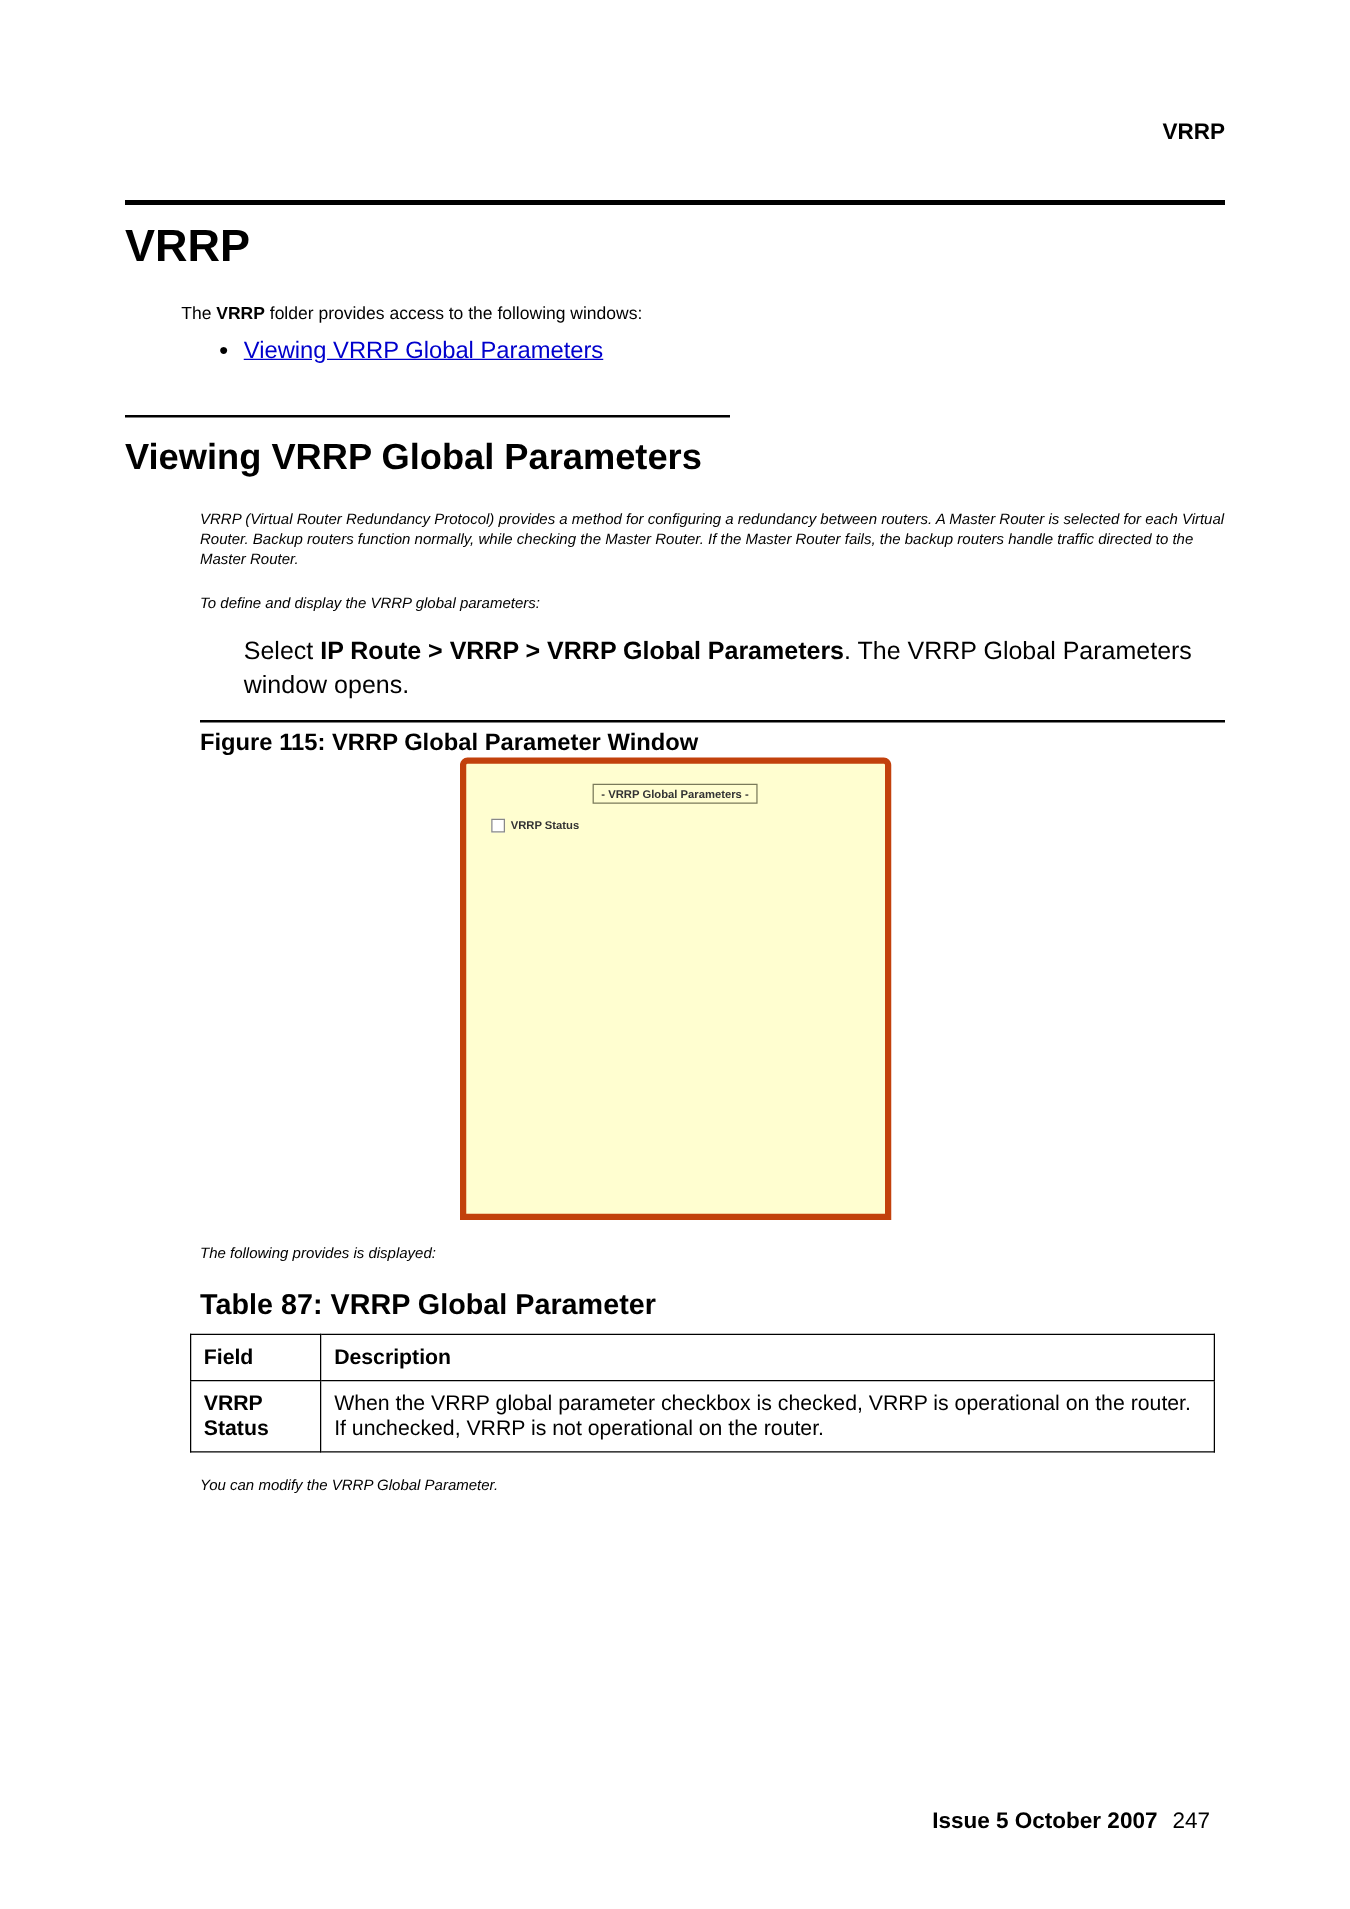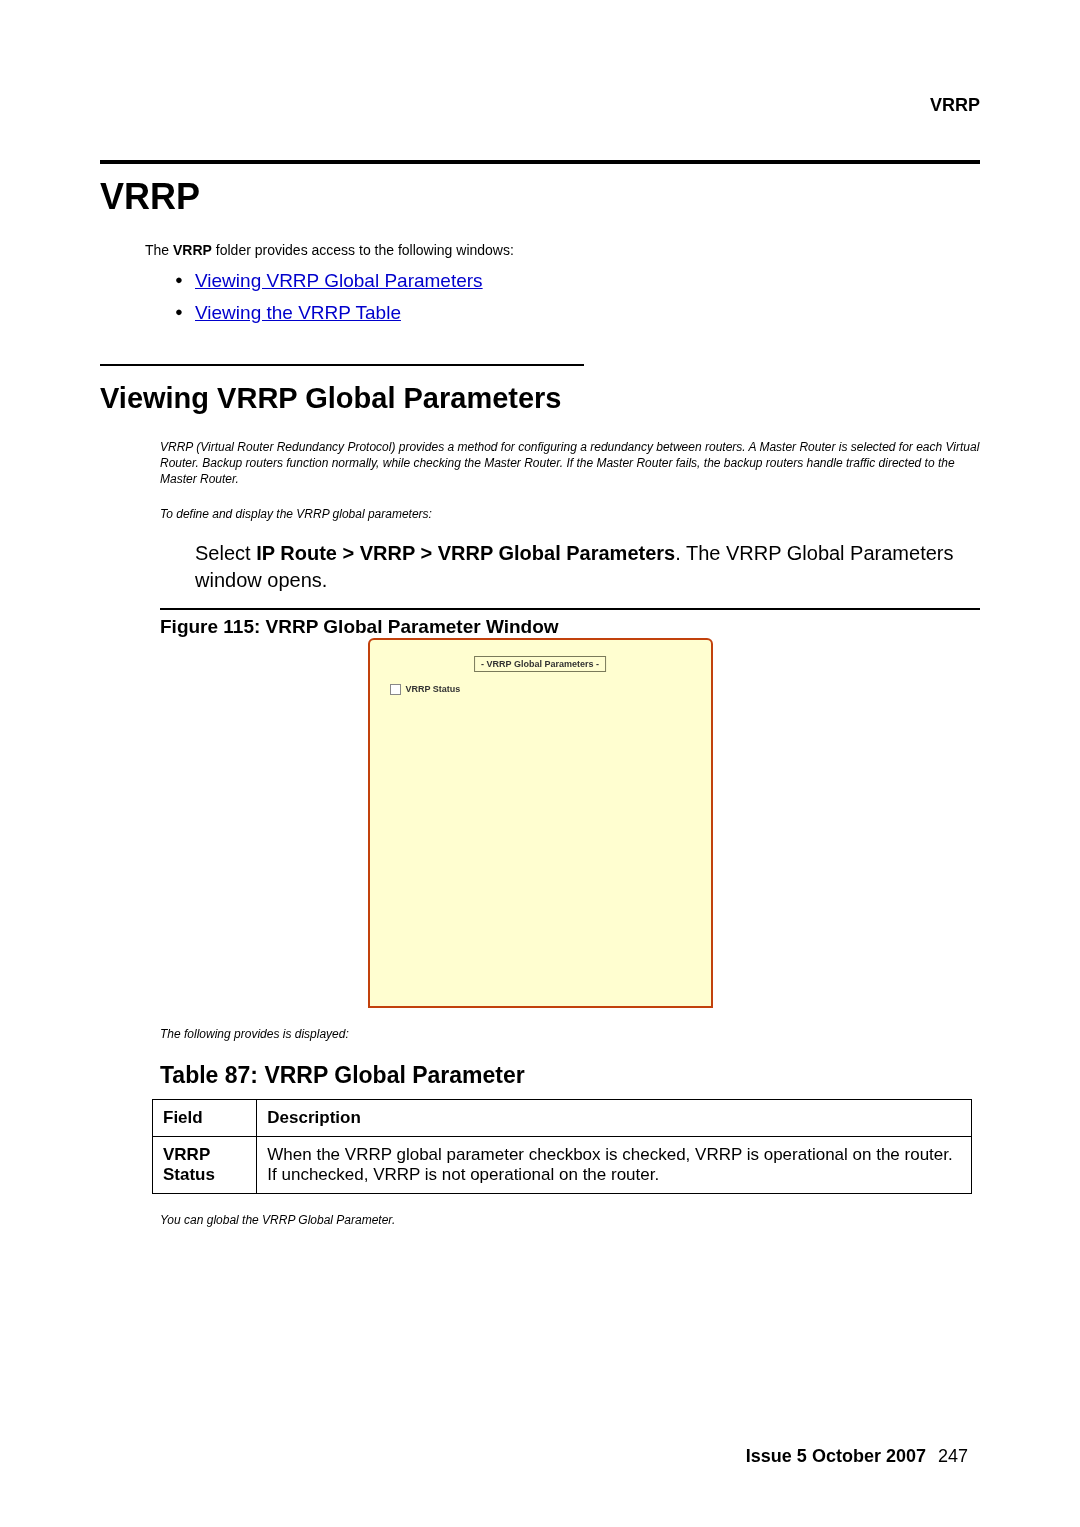--- a/index.html
+++ b/index.html
@@ -90,21 +90,21 @@
     font-size: 19px;
     font-weight: bold;
     margin-left: 60px;
     margin-bottom: 0;
   }
   .figure-box {
     width: 345px;
     height: 370px;
     margin: 0 auto 18px auto;
     background: #fffed0;
-    border: 2px solid #c2410c;
+    border: 5px solid #c2410c;
     border-radius: 6px 6px 0 0;
     position: relative;
     padding: 18px 2px;
   }
   .fig-title {
     position: absolute;
     top: 16px;
     left: 50%;
     transform: translateX(-50%);
     background: #fffed0;
@@ -174,21 +174,20 @@
 <hr class="rule">
 
 <h1>VRRP</h1>
 
 <p class="intro">
   <span>The </span><b>VRRP</b><span> folder provides access to the following windows:</span>
 </p>
 
 <ul class="links">
   <li>Viewing VRRP Global Parameters</li>
-  <li>Viewing the VRRP Table</li>
 </ul>
 
 <hr class="subrule">
 
 <h2>Viewing VRRP Global Parameters</h2>
 
 <p class="body-text">VRRP (Virtual Router Redundancy Protocol) provides a method for configuring a redundancy between routers. A Master Router is selected for each Virtual Router. Backup routers function normally, while checking the Master Router. If the Master Router fails, the backup routers handle traffic directed to the Master Router.</p>
 
 <p class="body-text">To define and display the VRRP global parameters:</p>
 
@@ -217,17 +216,17 @@
     <th>Field</th>
     <th>Description</th>
   </tr>
   <tr>
     <td><b>VRRP Status</b></td>
     <td>When the VRRP global parameter checkbox is checked, VRRP is operational on the router. If unchecked, VRRP is not operational on the router.</td>
   </tr>
 </tbody>
   </table>
 
-<p class="body-text" style="margin-top:18px;">You can global the VRRP Global Parameter.</p>
+<p class="body-text" style="margin-top:18px;">You can modify the VRRP Global Parameter.</p>
 
 <div class="footer">
   <span class="issue">Issue 5   October 2007</span><span class="pagenum">247</span>
 </div>
 
 </body></html>

